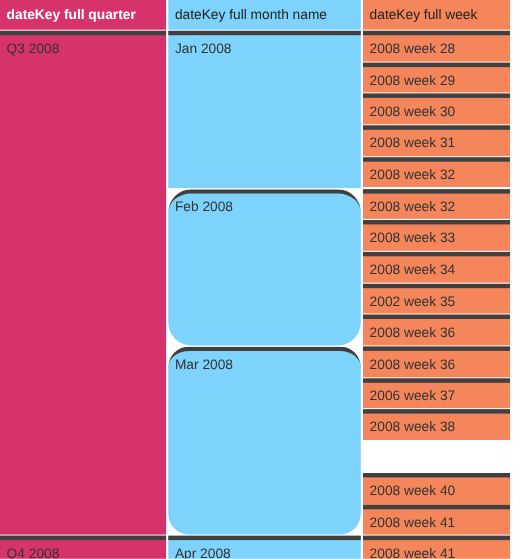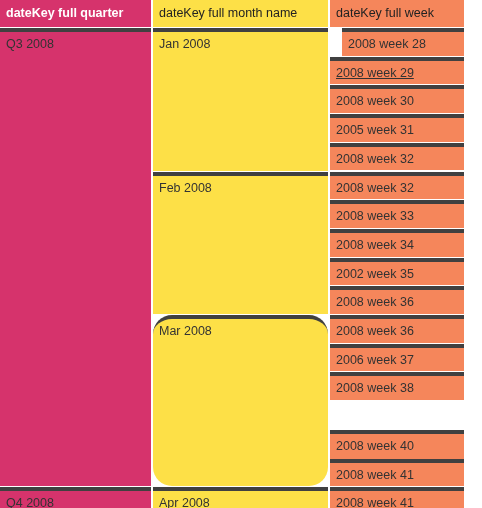--- a/index.html
+++ b/index.html
@@ -30,21 +30,21 @@
     color:#333333;
     overflow:hidden;
     white-space:nowrap;
   }
   .hdr{
     font-weight:400;
     top:0;height:27px;
     padding-top:6px;
   }
   .q-bg{background:#D6336C;}
-  .m-bg{background:#fde047;}
+  .m-bg{background:#7dd3fc;}
   .w-bg{background:#F5865B;}
   .q-bg.hdr{color:#ffffff;font-weight:700;}
   .m-bg.hdr{color:#222222;}
   .w-bg.hdr{color:#222222;}
 
   .sep-top{border-top:4px solid #404040;}
 
   
   #scrollbar-track{
     position:absolute;top:0;left:464px;width:18px;height:508px;
@@ -61,31 +61,31 @@
 
   <div class="col" id="col-quarter">
     <div class="cell hdr q-bg">dateKey full quarter</div>
   <div class="cell q-bg sep-top" style="top: 28px; height: 458.2px;">Q3 2008</div>
       <div class="cell q-bg sep-top" style="top: 487.2px; height: 142.5px;">Q4 2008</div>
     </div>
 
   <div class="col" id="col-month">
     <div class="cell hdr m-bg">dateKey full month name</div>
   <div class="cell m-bg sep-top" style="top: 28px; height: 142.5px;">Jan 2008</div>
-      <div class="cell m-bg sep-top" style="top: 171.5px; height: 142.5px;">Feb 2008</div>
+      <div class="cell m-bg sep-top" style="top: 171.5px; height: 142.5px; border-radius: 21px;">Feb 2008</div>
       <div class="cell m-bg sep-top" style="top: 315px; height: 171.2px; border-radius: 19px;">Mar 2008</div>
       <div class="cell m-bg sep-top" style="top: 487.2px; height: 142.5px;">Apr 2008</div>
     </div>
 
   <div class="col" id="col-week">
     <div class="cell hdr w-bg">dateKey full week</div>
-  <div class="cell w-bg sep-top" style="top: 28px; height: 27.7px; margin-left: 12px;">2008 week 28</div>
-      <div class="cell w-bg sep-top" style="top: 56.7px; height: 27.7px; text-decoration: underline;">2008 week 29</div>
+  <div class="cell w-bg sep-top" style="top: 28px; height: 27.7px;">2008 week 28</div>
+      <div class="cell w-bg sep-top" style="top: 56.7px; height: 27.7px;">2008 week 29</div>
       <div class="cell w-bg sep-top" style="top: 85.4px; height: 27.7px;">2008 week 30</div>
-      <div class="cell w-bg sep-top" style="top: 114.1px; height: 27.7px;">2005 week 31</div>
+      <div class="cell w-bg sep-top" style="top: 114.1px; height: 27.7px;">2008 week 31</div>
       <div class="cell w-bg sep-top" style="top: 142.8px; height: 27.7px;">2008 week 32</div>
       <div class="cell w-bg sep-top" style="top: 171.5px; height: 27.7px;">2008 week 32</div>
       <div class="cell w-bg sep-top" style="top: 200.2px; height: 27.7px;">2008 week 33</div>
       <div class="cell w-bg sep-top" style="top: 228.9px; height: 27.7px;">2008 week 34</div>
       <div class="cell w-bg sep-top" style="top: 257.6px; height: 27.7px;">2002 week 35</div>
       <div class="cell w-bg sep-top" style="top: 286.3px; height: 27.7px;">2008 week 36</div>
       <div class="cell w-bg sep-top" style="top: 315px; height: 27.7px;">2008 week 36</div>
       <div class="cell w-bg sep-top" style="top: 343.7px; height: 27.7px;">2006 week 37</div>
       <div class="cell w-bg sep-top" style="top: 372.4px; height: 27.7px;">2008 week 38</div>
       <div class="cell w-bg sep-top" style="top: 401.1px; height: 27.7px; margin-top: 33px;">2008 week 39</div>

